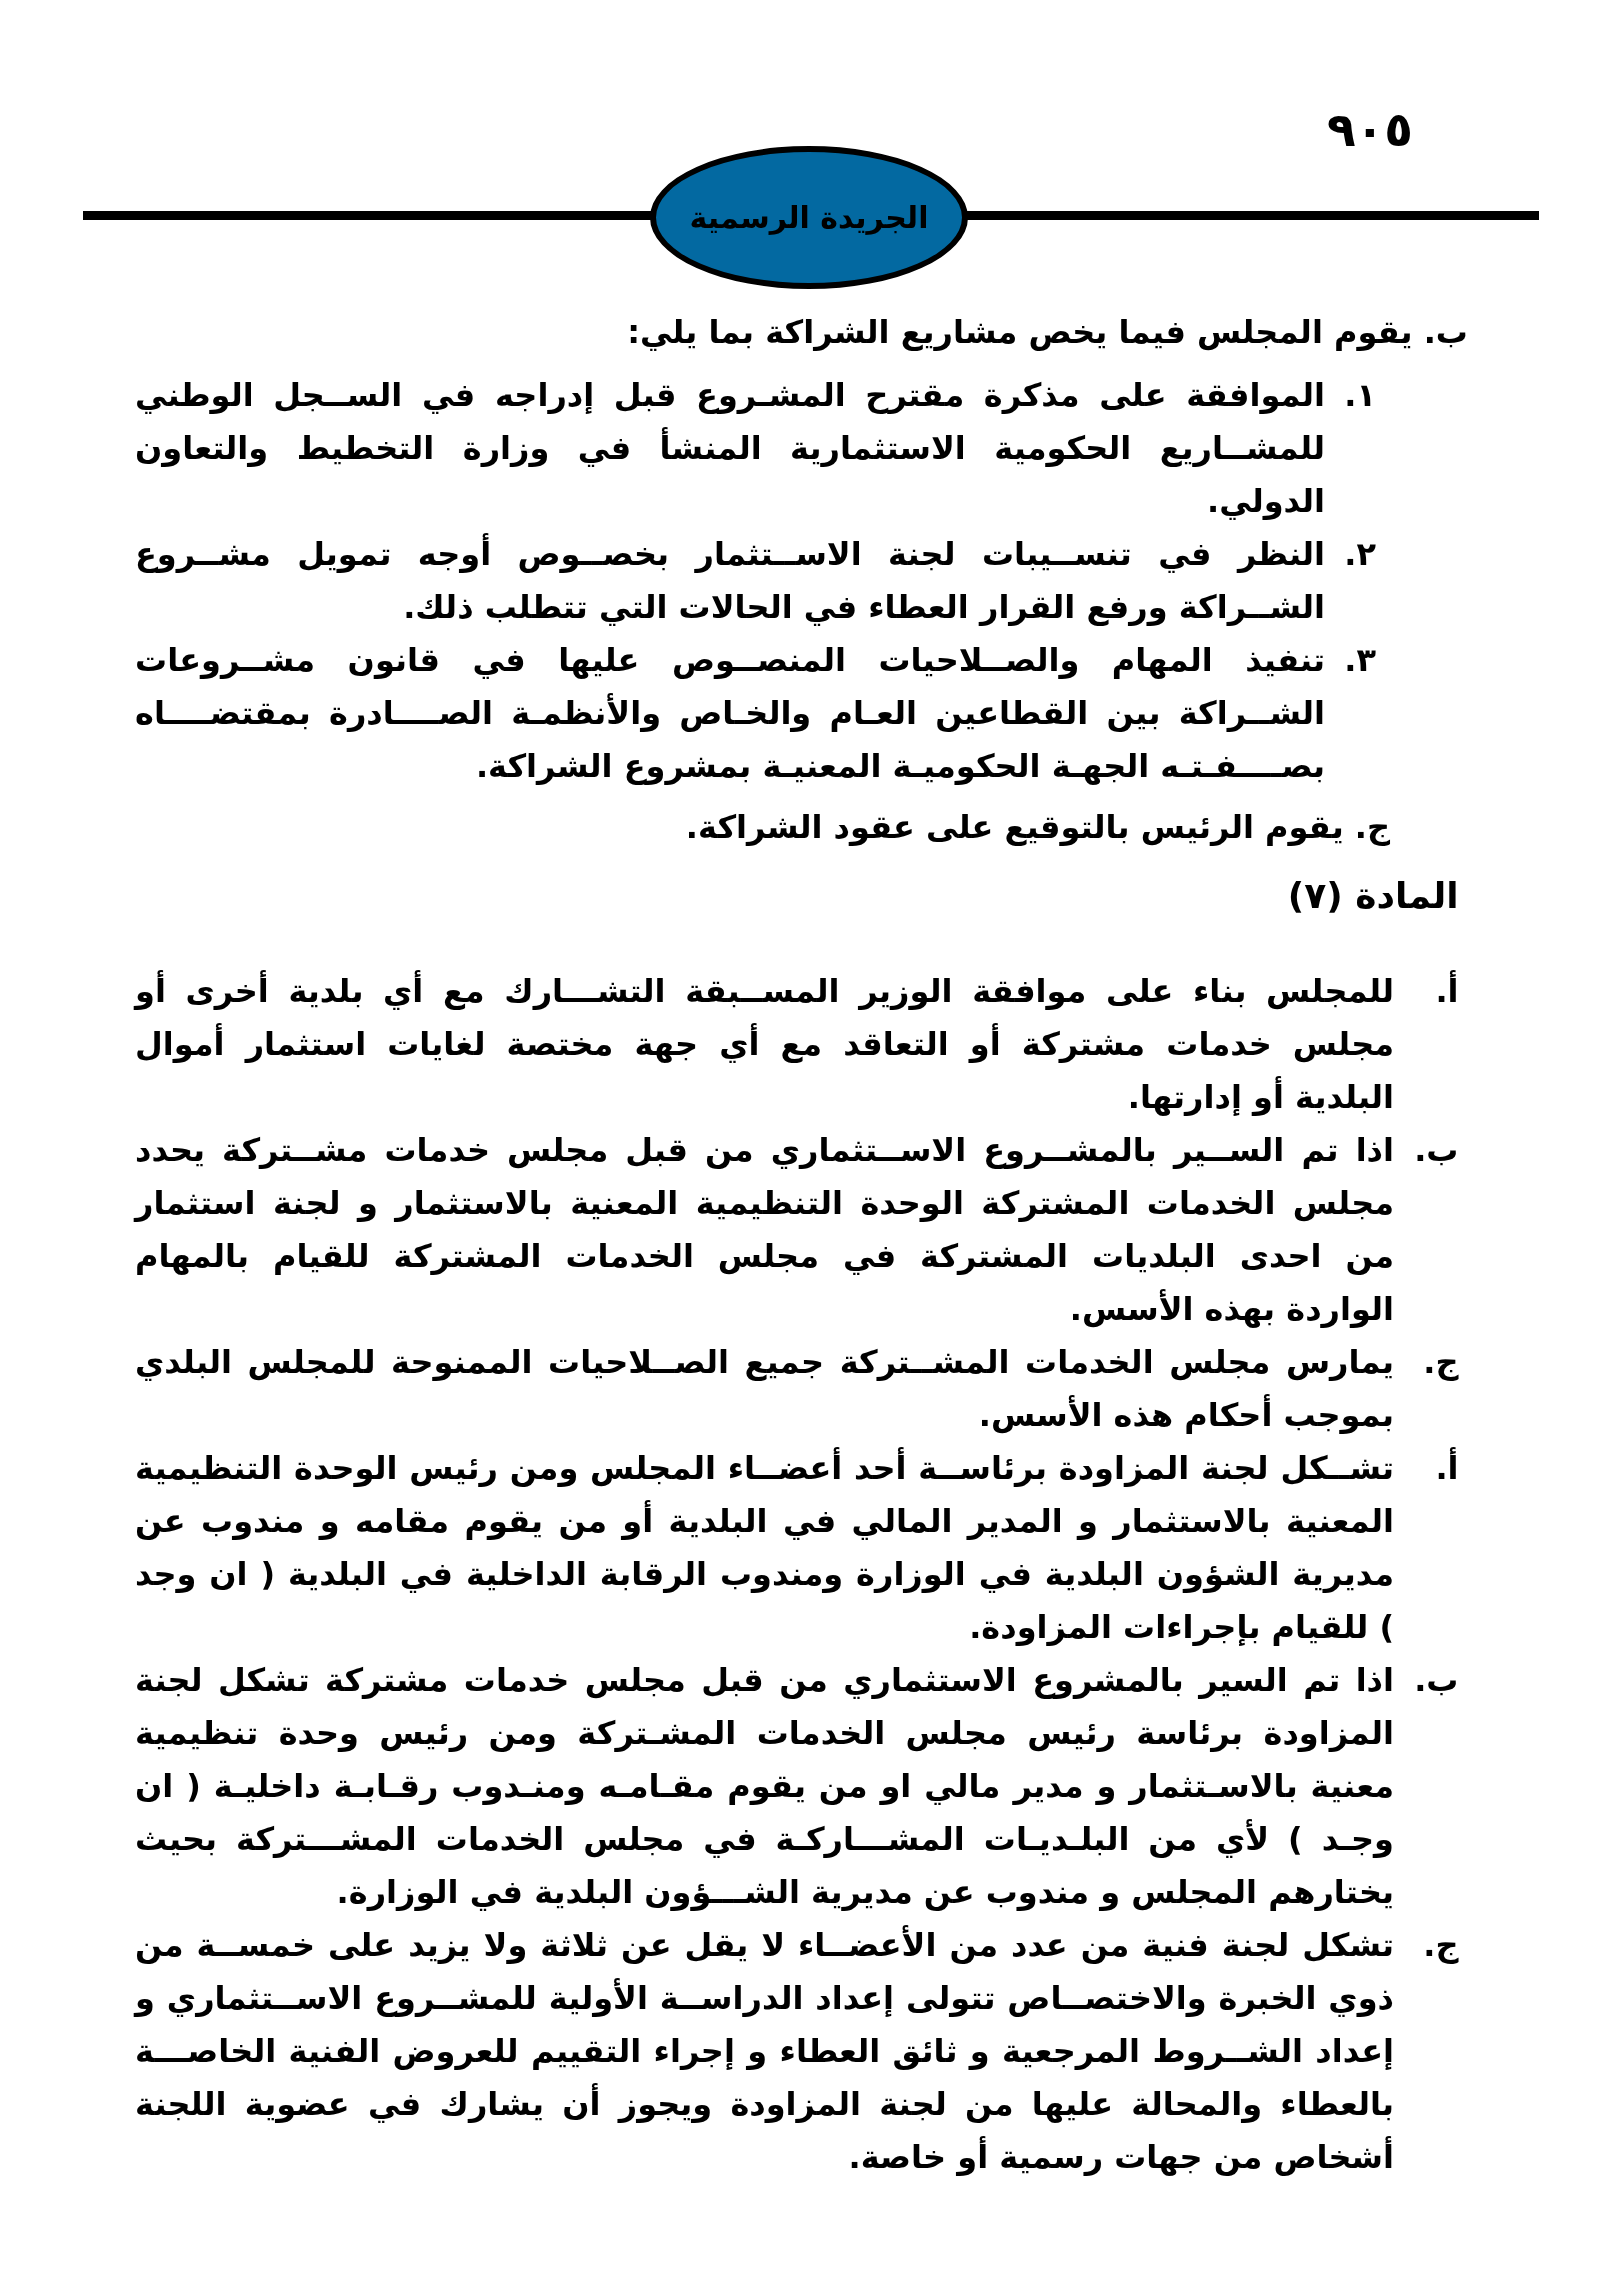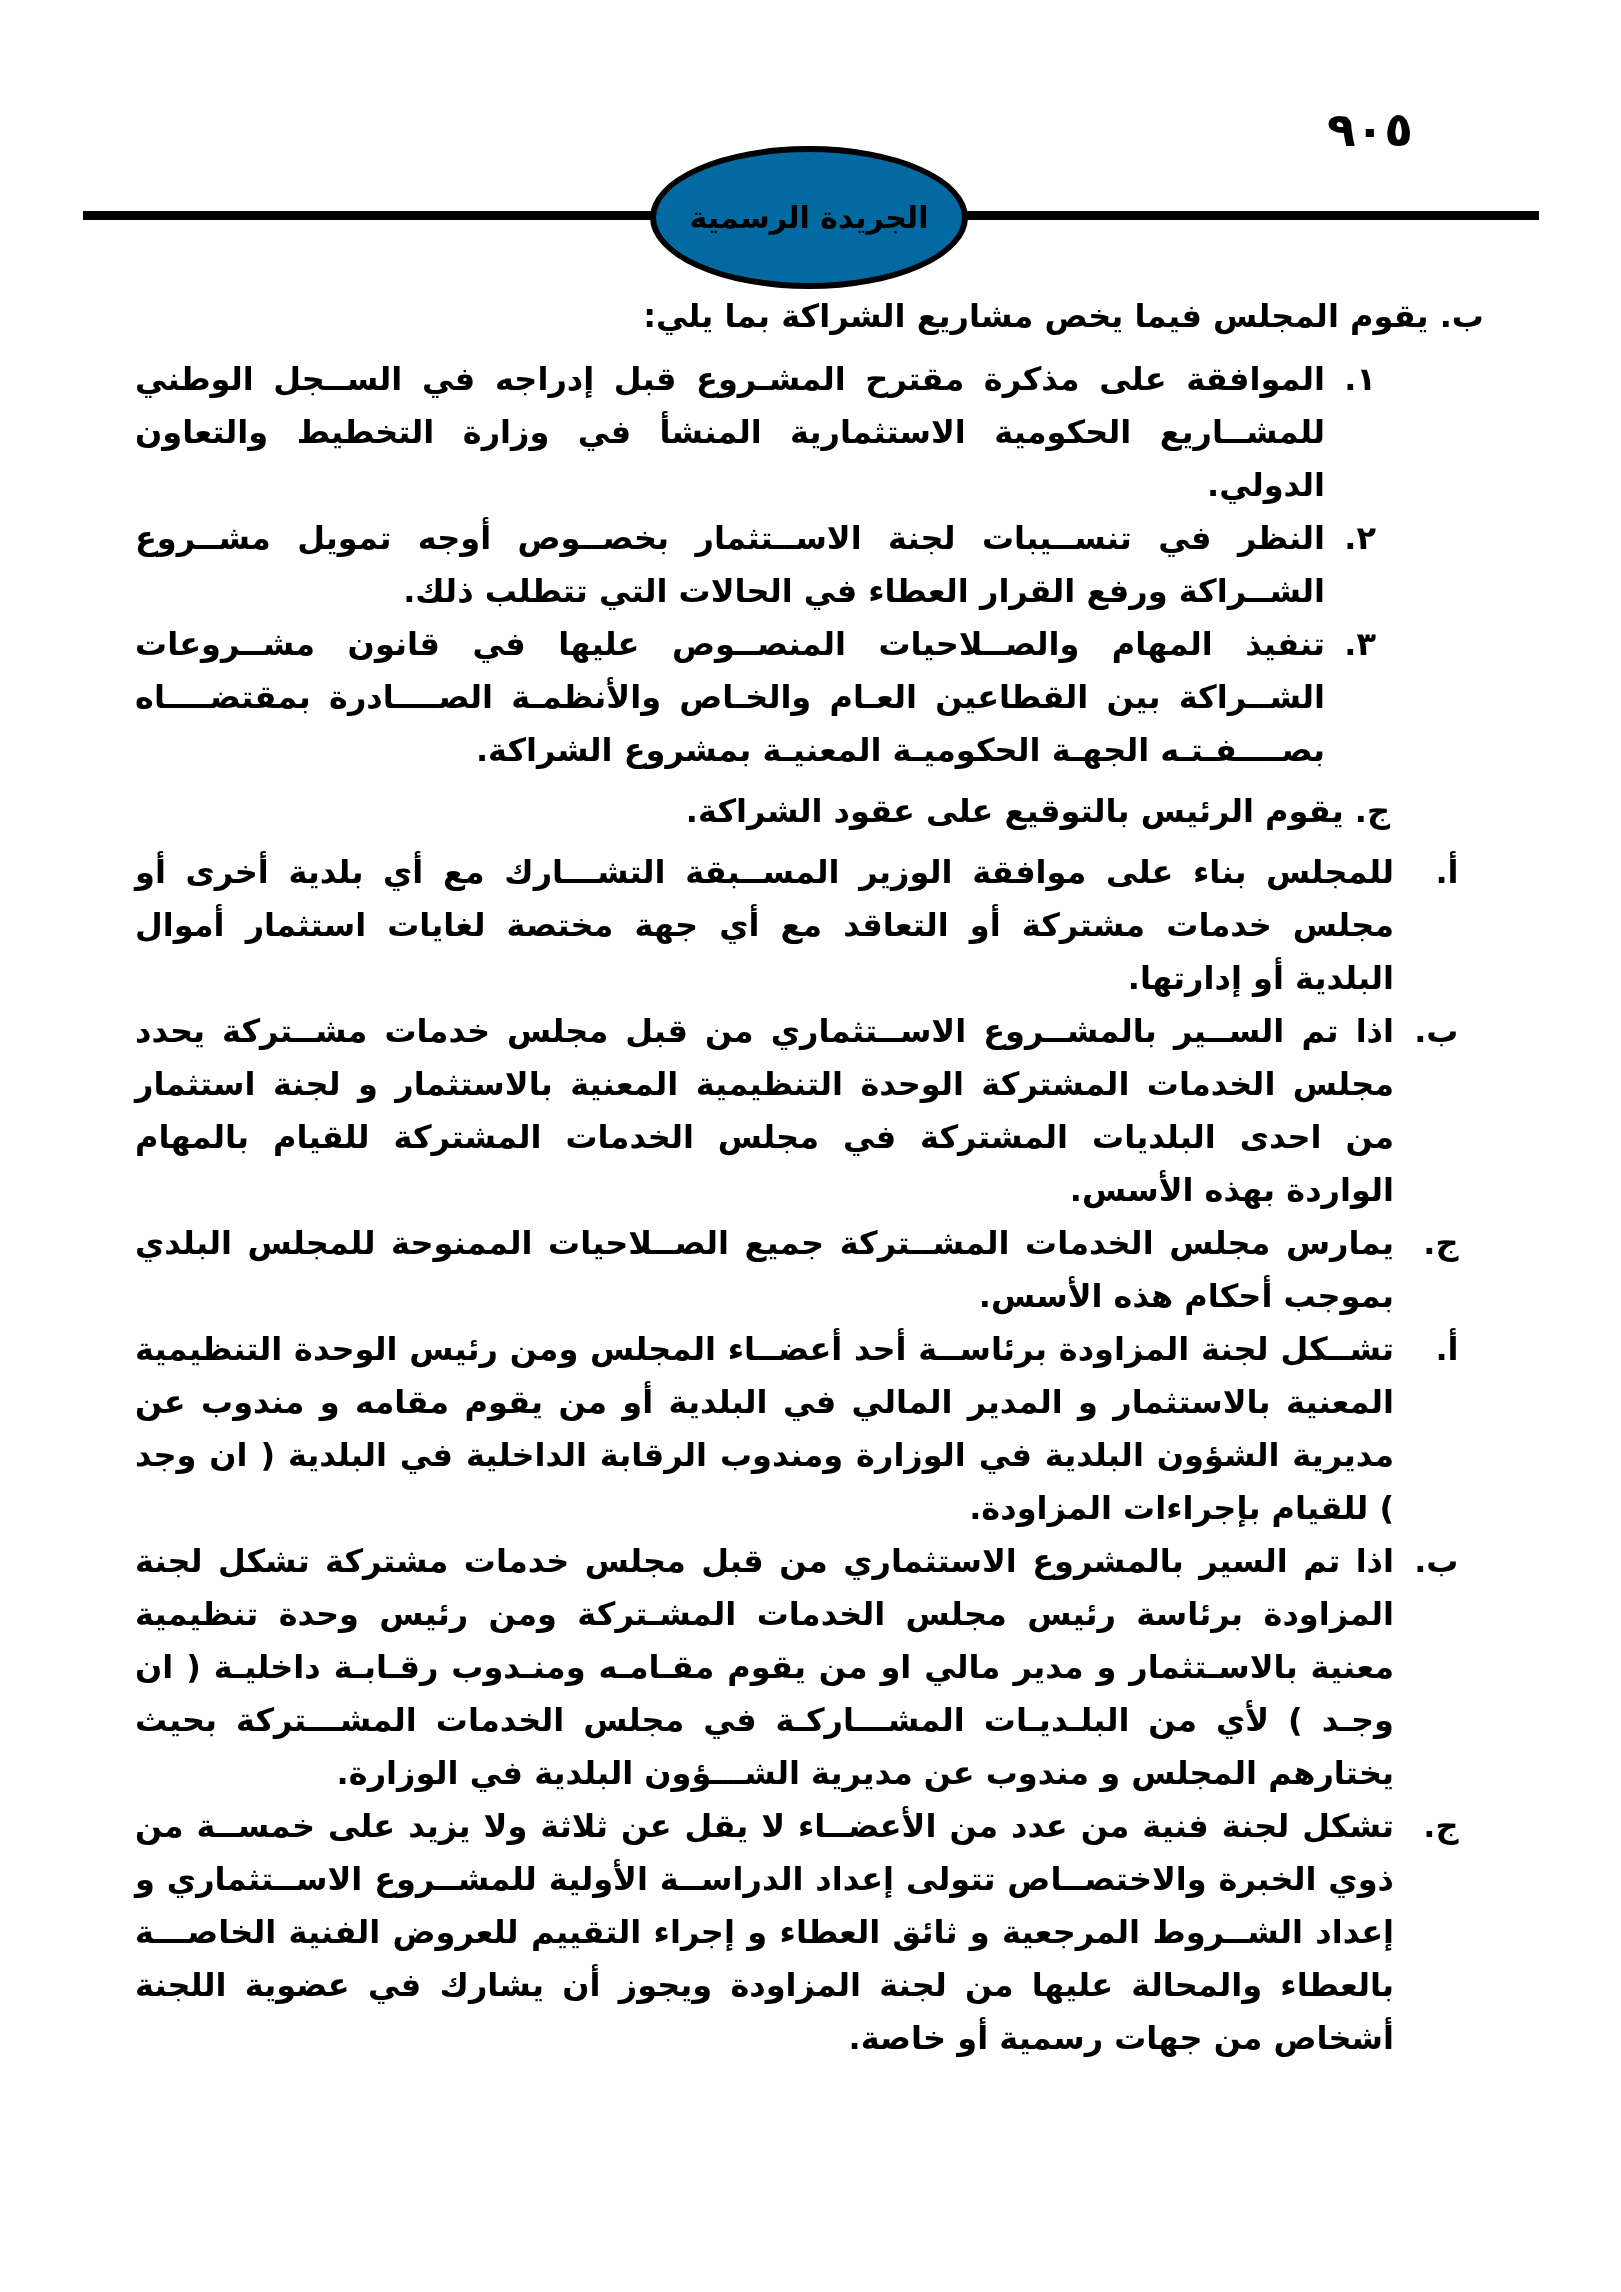--- a/index.html
+++ b/index.html
@@ -24,21 +24,21 @@
     border:6.9px solid #000;border-radius:50%;
     background:#0369a1;
     display:flex;align-items:center;justify-content:center;
   }
   .banner-label{font-size:30px;white-space:nowrap;}
   .content{
     position:absolute;top:290px;right:137px;left:135px;
     direction:rtl;text-align:justify;
     font-size:32px;line-height:53px;
   }
-  .para{margin:0;position:relative;}
+  .para{margin:16px;position:relative;}
   .intro-para{margin-bottom:9.8px;}
   .num-item{position:relative;padding-right:159px;margin:0;}
   .num-marker{position:absolute;right:108px;top:0;}
   .letter-item{position:relative;padding-right:90px;margin:0;}
   .letter-marker{position:absolute;right:25.5px;top:0;}
   .closing-para{padding-right:86px;margin:8px;}
   .article-title{
     text-align:right;padding-left:0;padding-right:25.5px;
     font-size:36px;margin:15.7px 0 43px 0;
   }
@@ -78,20 +78,21 @@
     </p>
   </div>
 
   <p class="para closing-para">
     <span>ج.</span>
     <span> </span>
     <span>يقوم الرئيس بالتوقيع على عقود الشراكة.</span>
   </p>
 
   <section class="article-7">
+    <p class="para article-title">المادة (٧)</p>
     <p class="para letter-item">
       <span class="letter-marker">أ.</span>
       <span>للمجلس بناء على موافقة الوزير المســبقة التشـــارك مع أي بلدية أخرى أو مجلس خدمات مشتركة أو التعاقد مع أي جهة مختصة لغايات استثمار أموال البلدية أو إدارتها.</span>
     </p>
     <p class="para letter-item">
       <span class="letter-marker">ب.</span>
       <span>اذا تم الســير بالمشــروع الاســتثماري من قبل مجلس خدمات مشــتركة يحدد مجلس الخدمات المشتركة الوحدة التنظيمية المعنية بالاستثمار و لجنة استثمار من احدى البلديات المشتركة في مجلس الخدمات المشتركة للقيام بالمهام الواردة بهذه الأسس.</span>
     </p>
     <p class="para letter-item">
       <span class="letter-marker">ج.</span>

